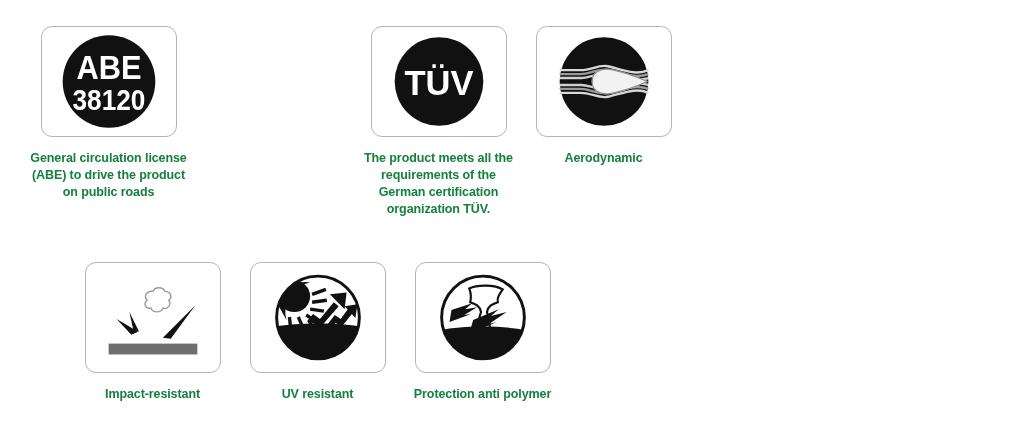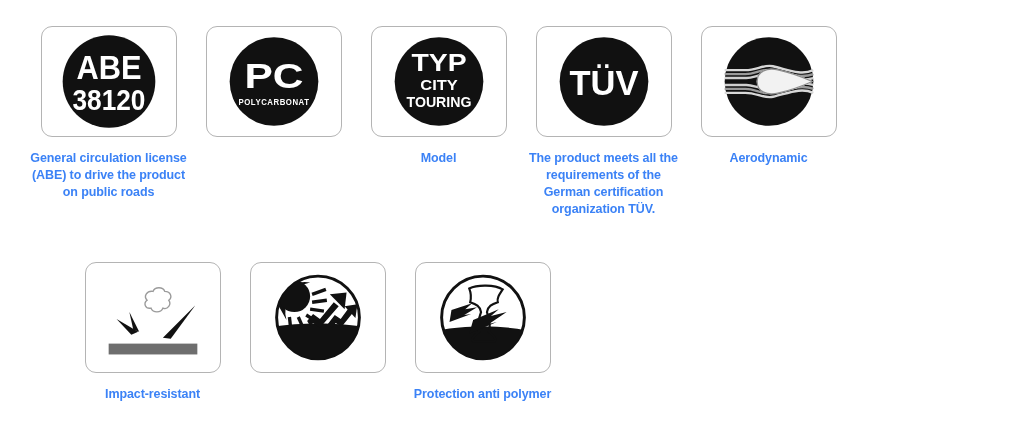--- a/index.html
+++ b/index.html
@@ -47,21 +47,21 @@
     justify-content: center;
     overflow: hidden;
   }
   .feature-label {
     margin-top: 13px;
     width: 158px;
     text-align: center;
     font-size: 12.5px;
     font-weight: bold;
     line-height: 1.35;
-    color: #3b82f6;
+    color: #15803d;
     letter-spacing: -0.1px;
   }
   .badge-svg { display: block; }
 </style>
 </head>
 <body>
 
 <div id="sheet">
 
   <div class="row" id="row-1">
@@ -71,40 +71,22 @@
         <svg class="badge-svg" width="136" height="111" viewBox="0 0 136 111">
           <circle cx="68" cy="55.5" r="47" fill="#111111"></circle>
           <text x="68" y="53" text-anchor="middle" font-family="Liberation Sans, sans-serif" font-size="33" font-weight="bold" fill="#ffffff" textLength="66" lengthAdjust="spacingAndGlyphs">ABE</text>
           <text x="68" y="84" text-anchor="middle" font-family="Liberation Sans, sans-serif" font-size="30" font-weight="bold" fill="#ffffff" textLength="74" lengthAdjust="spacingAndGlyphs">38120</text>
         </svg>
       </div>
       <div class="feature-label">General circulation license (ABE) to drive the product on public roads</div>
     </div>
 
     <div class="feature">
-      <div class="badge-card">
-        <svg class="badge-svg" width="136" height="111" viewBox="0 0 136 111">
-          <circle cx="68" cy="55.5" r="45" fill="#111111"></circle>
-          <text x="68" y="62" text-anchor="middle" font-family="Liberation Sans, sans-serif" font-size="36" font-weight="bold" fill="#ffffff" textLength="60" lengthAdjust="spacingAndGlyphs">PC</text>
-          <text x="68" y="79" text-anchor="middle" font-family="Liberation Sans, sans-serif" font-size="9" font-weight="bold" letter-spacing="0.6" fill="#ffffff" textLength="72" lengthAdjust="spacingAndGlyphs">POLYCARBONAT</text>
-        </svg>
-      </div>
-    </div>
-
-    <div class="feature">
-      <div class="badge-card">
-        <svg class="badge-svg" width="136" height="111" viewBox="0 0 136 111">
-          <circle cx="68" cy="55.5" r="45" fill="#111111"></circle>
-          <text x="68" y="45" text-anchor="middle" font-family="Liberation Sans, sans-serif" font-size="25" font-weight="bold" fill="#ffffff" textLength="56" lengthAdjust="spacingAndGlyphs">TYP</text>
-          <text x="68" y="64" text-anchor="middle" font-family="Liberation Sans, sans-serif" font-size="15" font-weight="bold" fill="#ffffff" textLength="38" lengthAdjust="spacingAndGlyphs">CITY</text>
-          <text x="68" y="81" text-anchor="middle" font-family="Liberation Sans, sans-serif" font-size="15" font-weight="bold" fill="#ffffff" textLength="66" lengthAdjust="spacingAndGlyphs">TOURING</text>
-        </svg>
-      </div>
-      <div class="feature-label">Model</div>
-    </div>
+    </div>
+
 
     <div class="feature">
       <div class="badge-card">
         <svg class="badge-svg" width="136" height="111" viewBox="0 0 136 111">
           <circle cx="68" cy="55.5" r="45" fill="#111111"></circle>
           <text x="68" y="69" text-anchor="middle" font-family="Liberation Sans, sans-serif" font-size="36" font-weight="bold" fill="#ffffff" textLength="70" lengthAdjust="spacingAndGlyphs">TÜV</text>
         </svg>
       </div>
       <div class="feature-label">The product meets all the requirements of the German certification organization TÜV.</div>
     </div>
@@ -182,20 +164,21 @@
 
             <g fill="#111111">
               <polygon points="57,59 63,52 70,57 84,40 89,44 70,66 63,61 60,64"></polygon>
               <polygon points="78,62 85,53 91,57 99,46 104,50 92,65 86,61 82,66"></polygon>
               <polygon points="80,32 97,30 95,47"></polygon>
               <polygon points="95,44 108,42 106,56"></polygon>
             </g>
           </g>
         </svg>
       </div>
+      <div class="feature-label">UV resistant</div>
     </div>
 
     <div class="feature">
       <div class="badge-card">
         <svg class="badge-svg" width="136" height="111" viewBox="0 0 136 111">
           <defs>
             <clipPath id="scclip">
                 <circle cx="68" cy="55.5" r="42"></circle>
               </clipPath>
           </defs>

